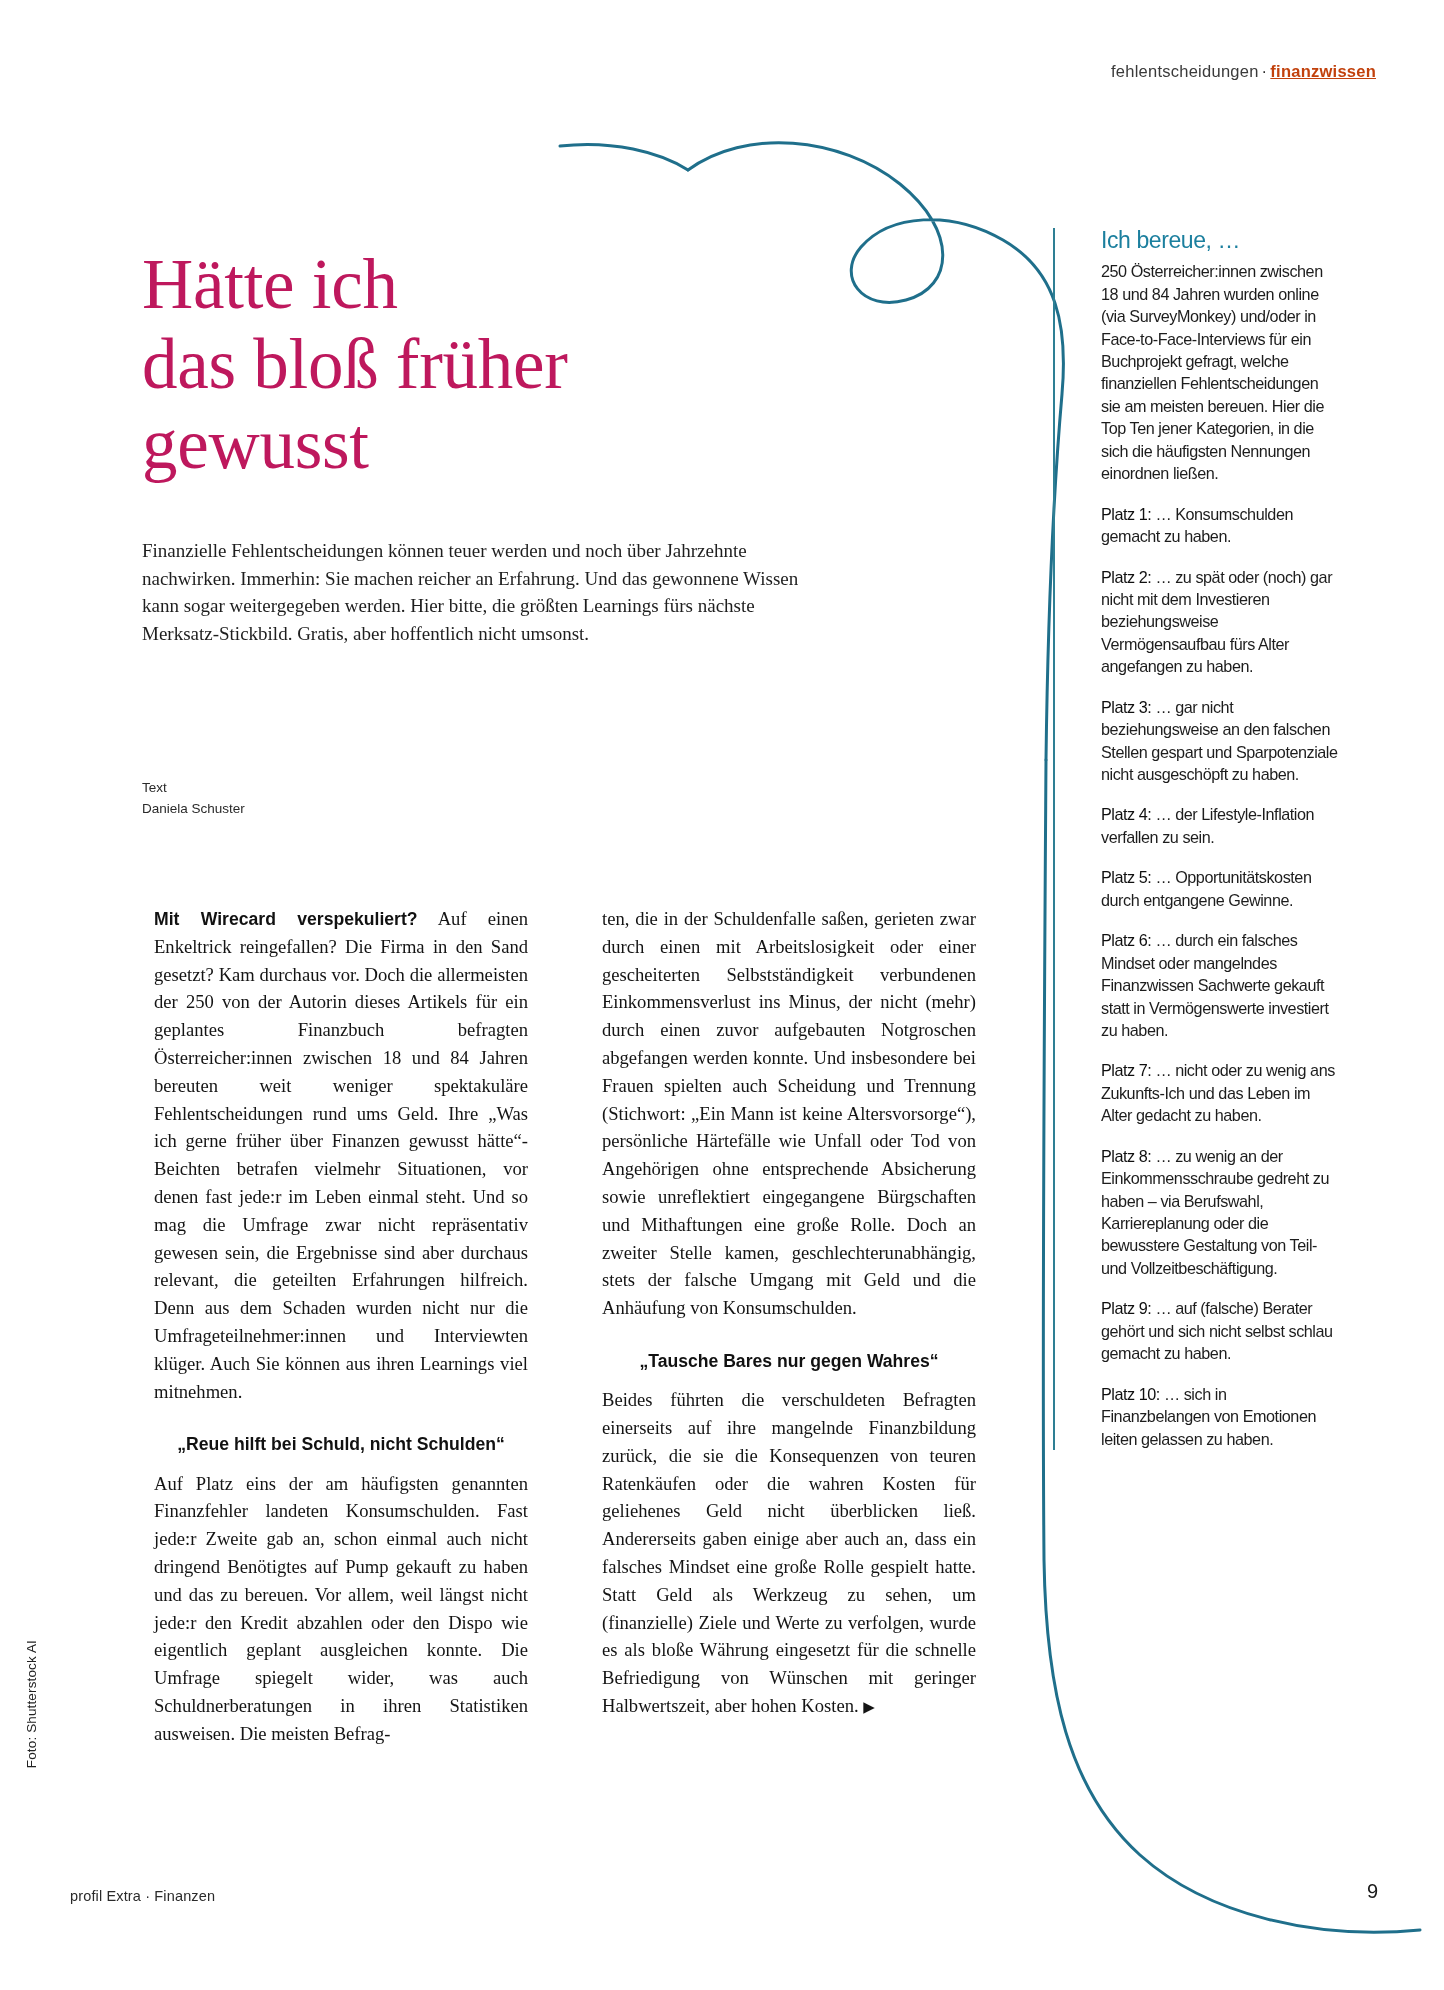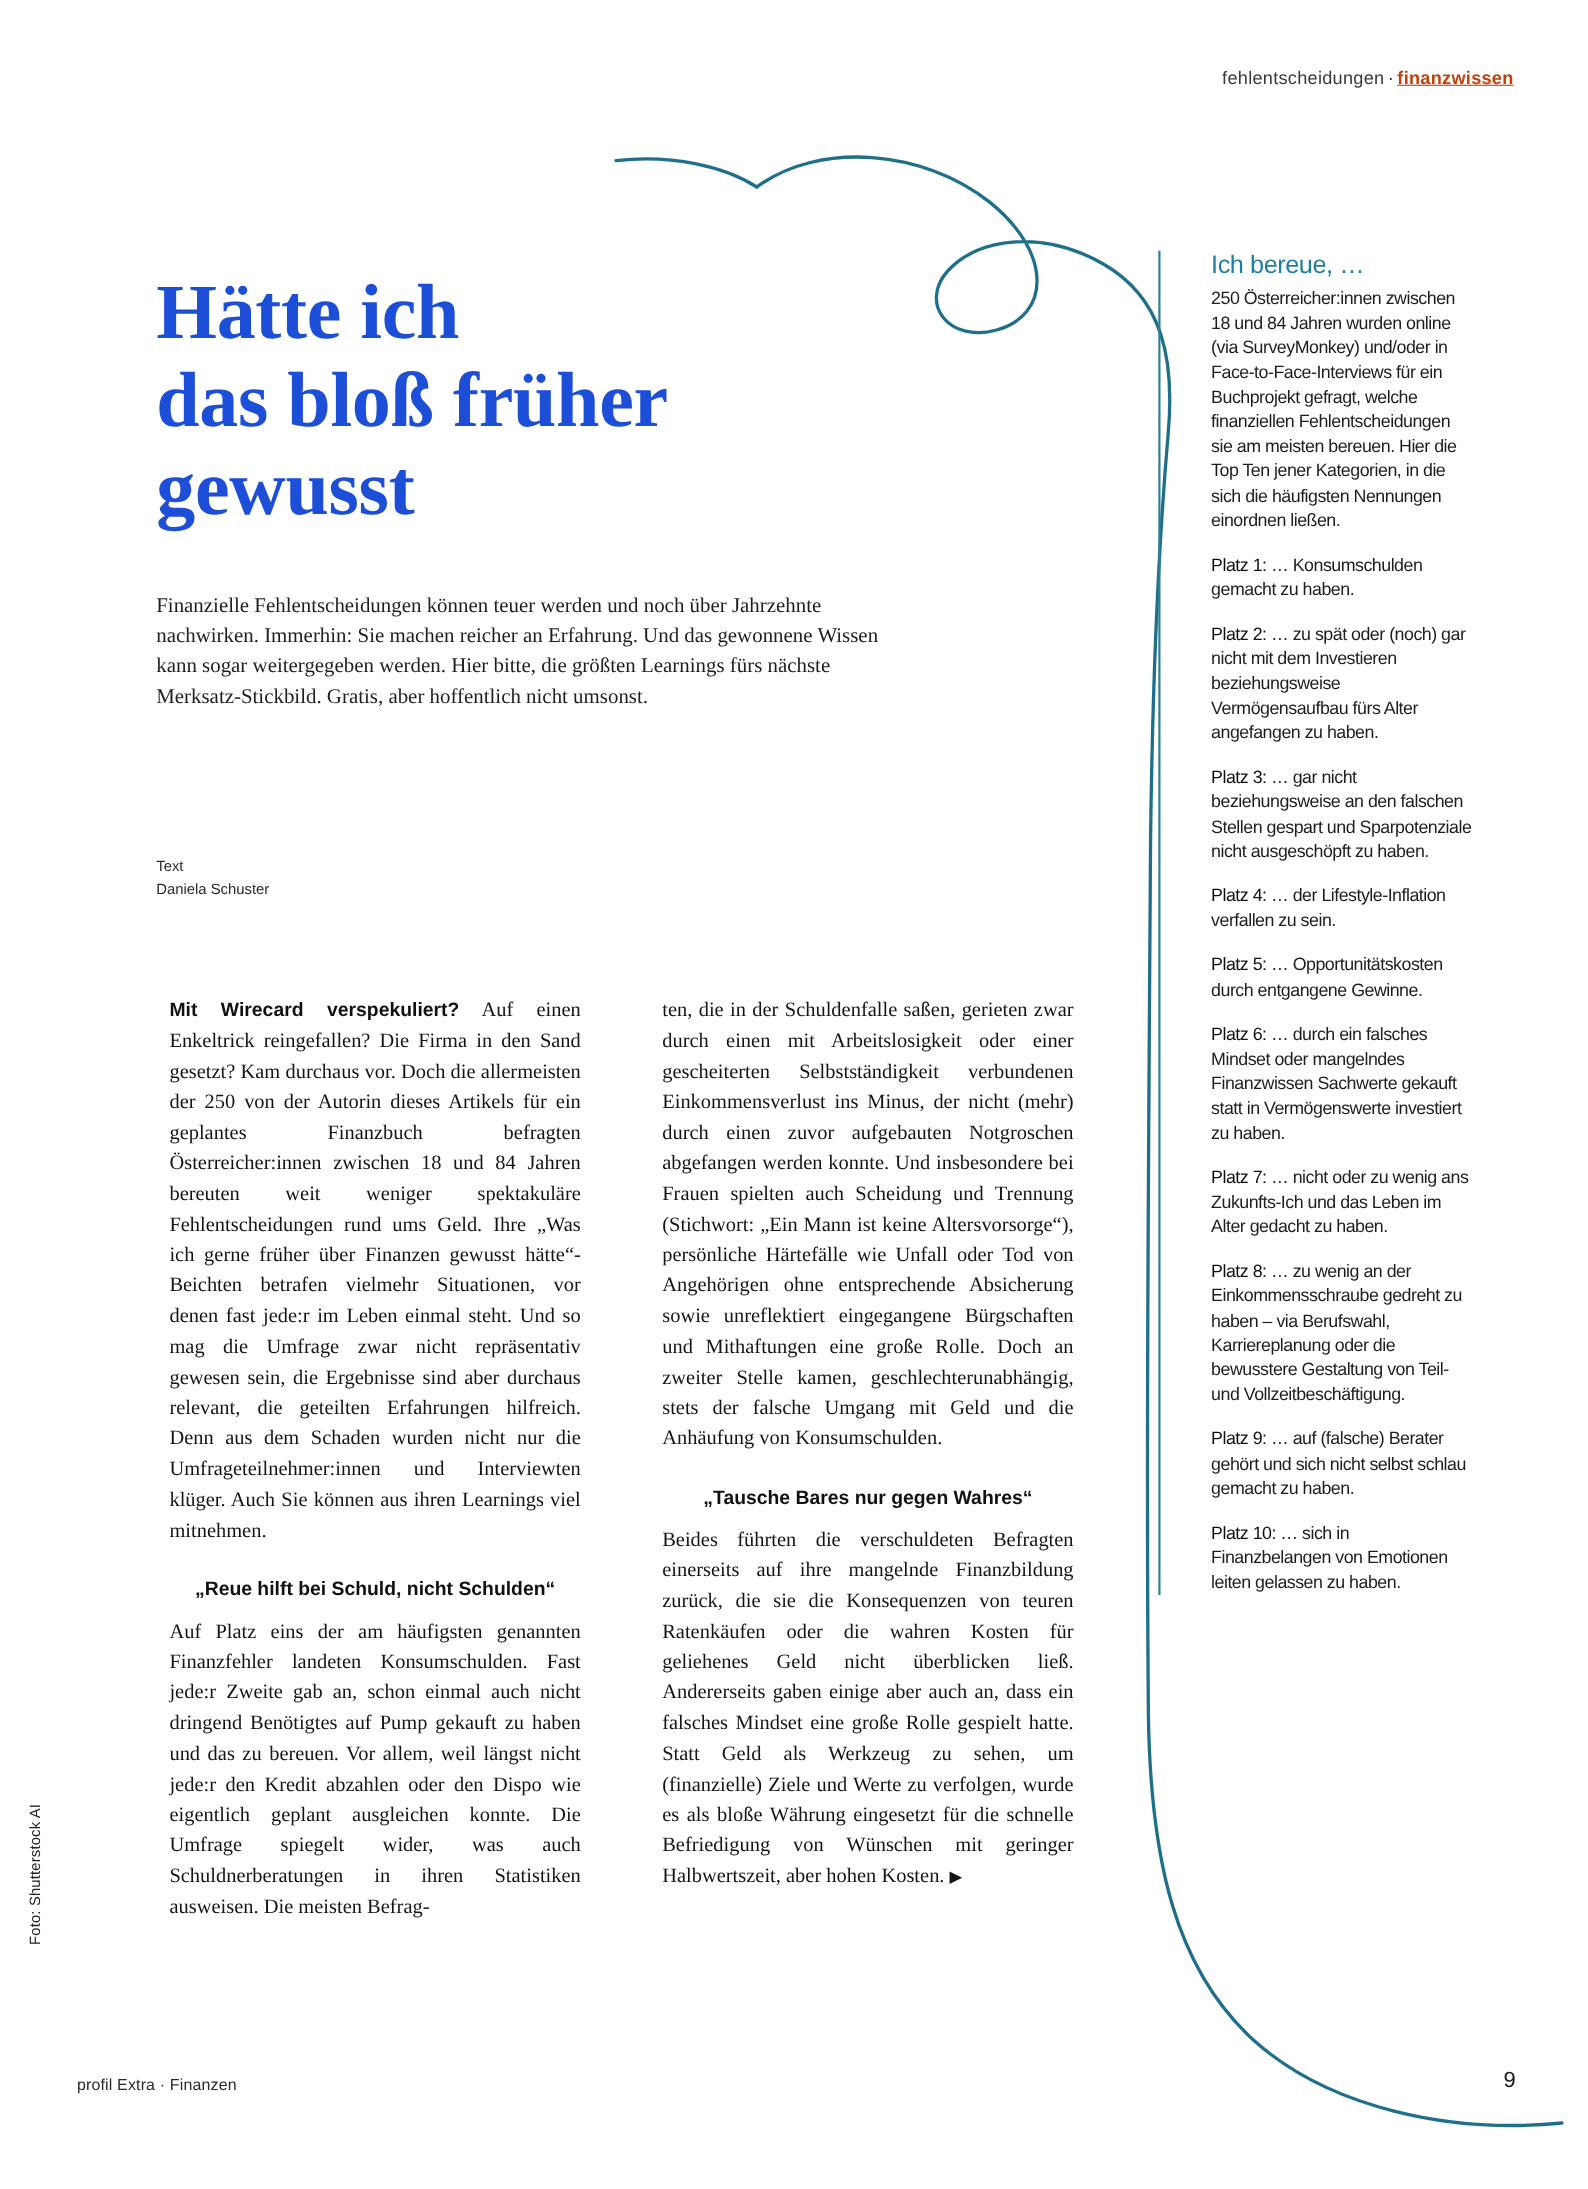--- a/index.html
+++ b/index.html
@@ -31,24 +31,24 @@
   .runhead .rh-light{ font-weight:400; color:#3a3a3a; }
   .runhead .rh-dot{ font-weight:400; padding:0 3px; }
   .runhead .rh-bold{ font-weight:700; color:#c2410c;text-decoration:underline; }
 
   
   .headline{
     position:absolute;
     left:142px; top:196px;
     width:640px;
     font-family:"Liberation Serif", serif;
-    font-weight:700;
+    font-weight:400;
     font-size:71px;
     line-height:1.13;
-    color:#1d4ed8;
+    color:#be185d;
     letter-spacing:-0.004em;
   }
   .headline span{ display:block; }
 
   
   .deck{
     position:absolute;
     left:142px; top:537px;
     width:690px;
     font-family:"Liberation Serif", serif;

